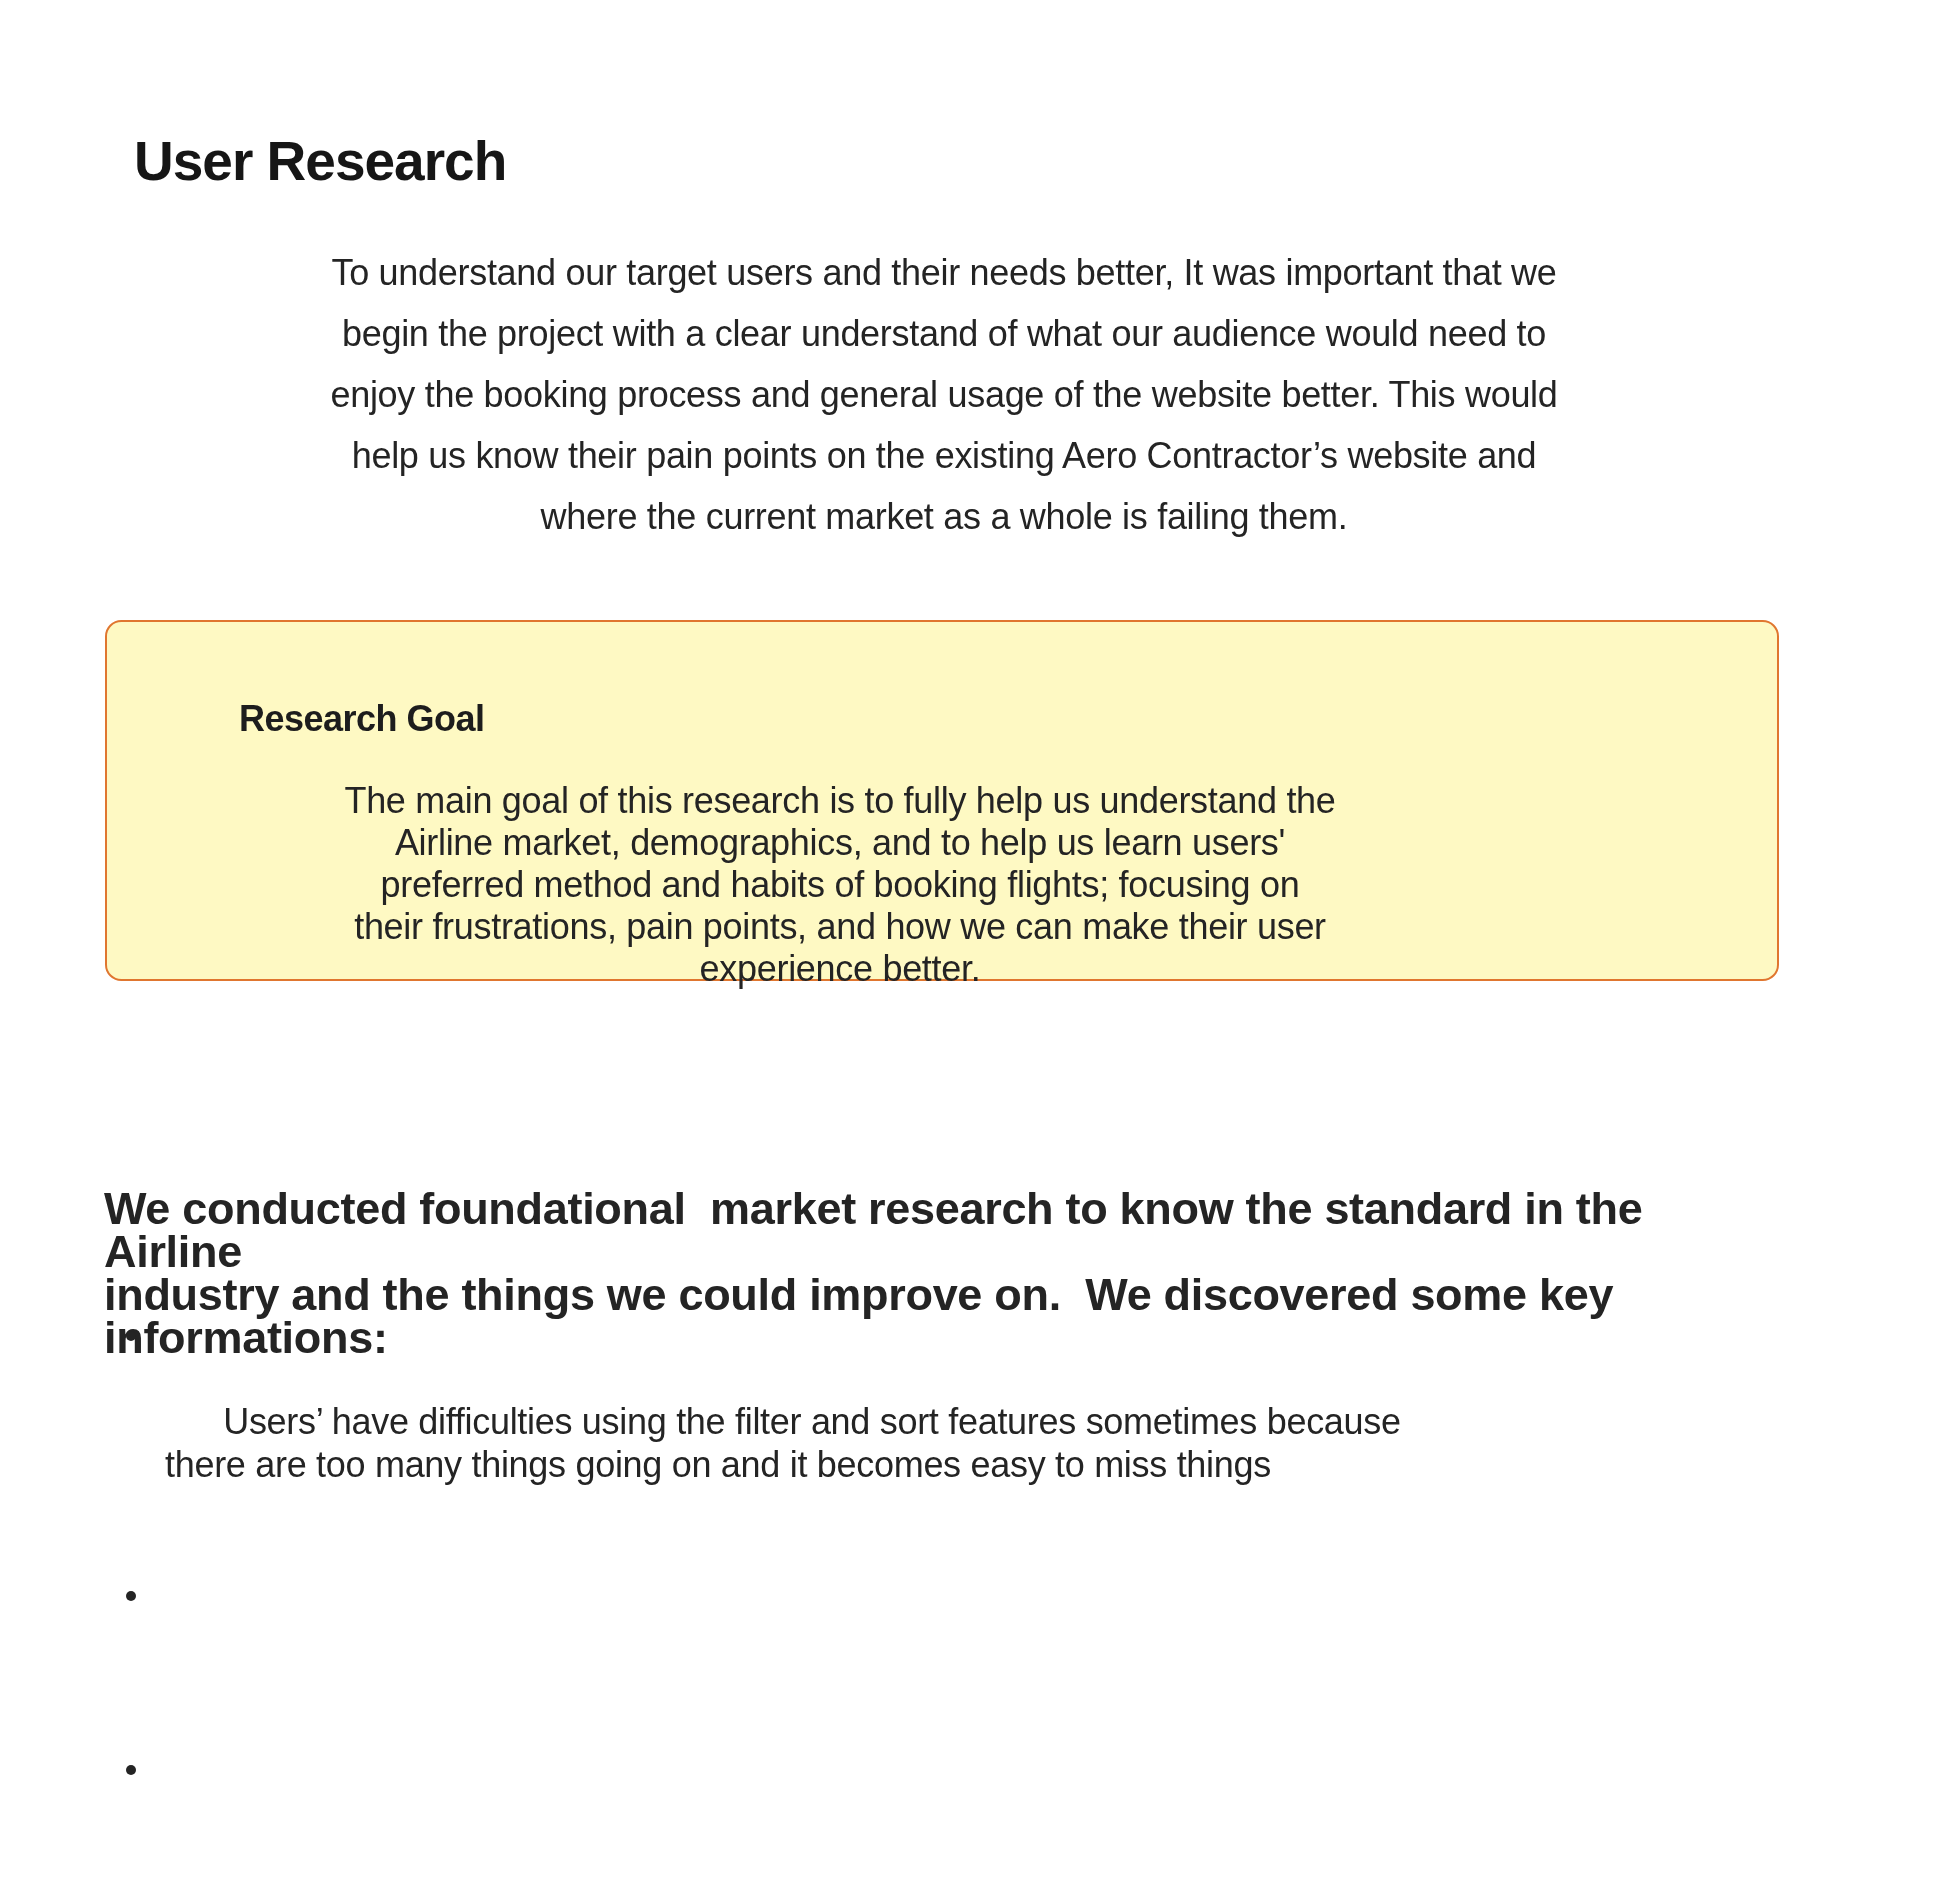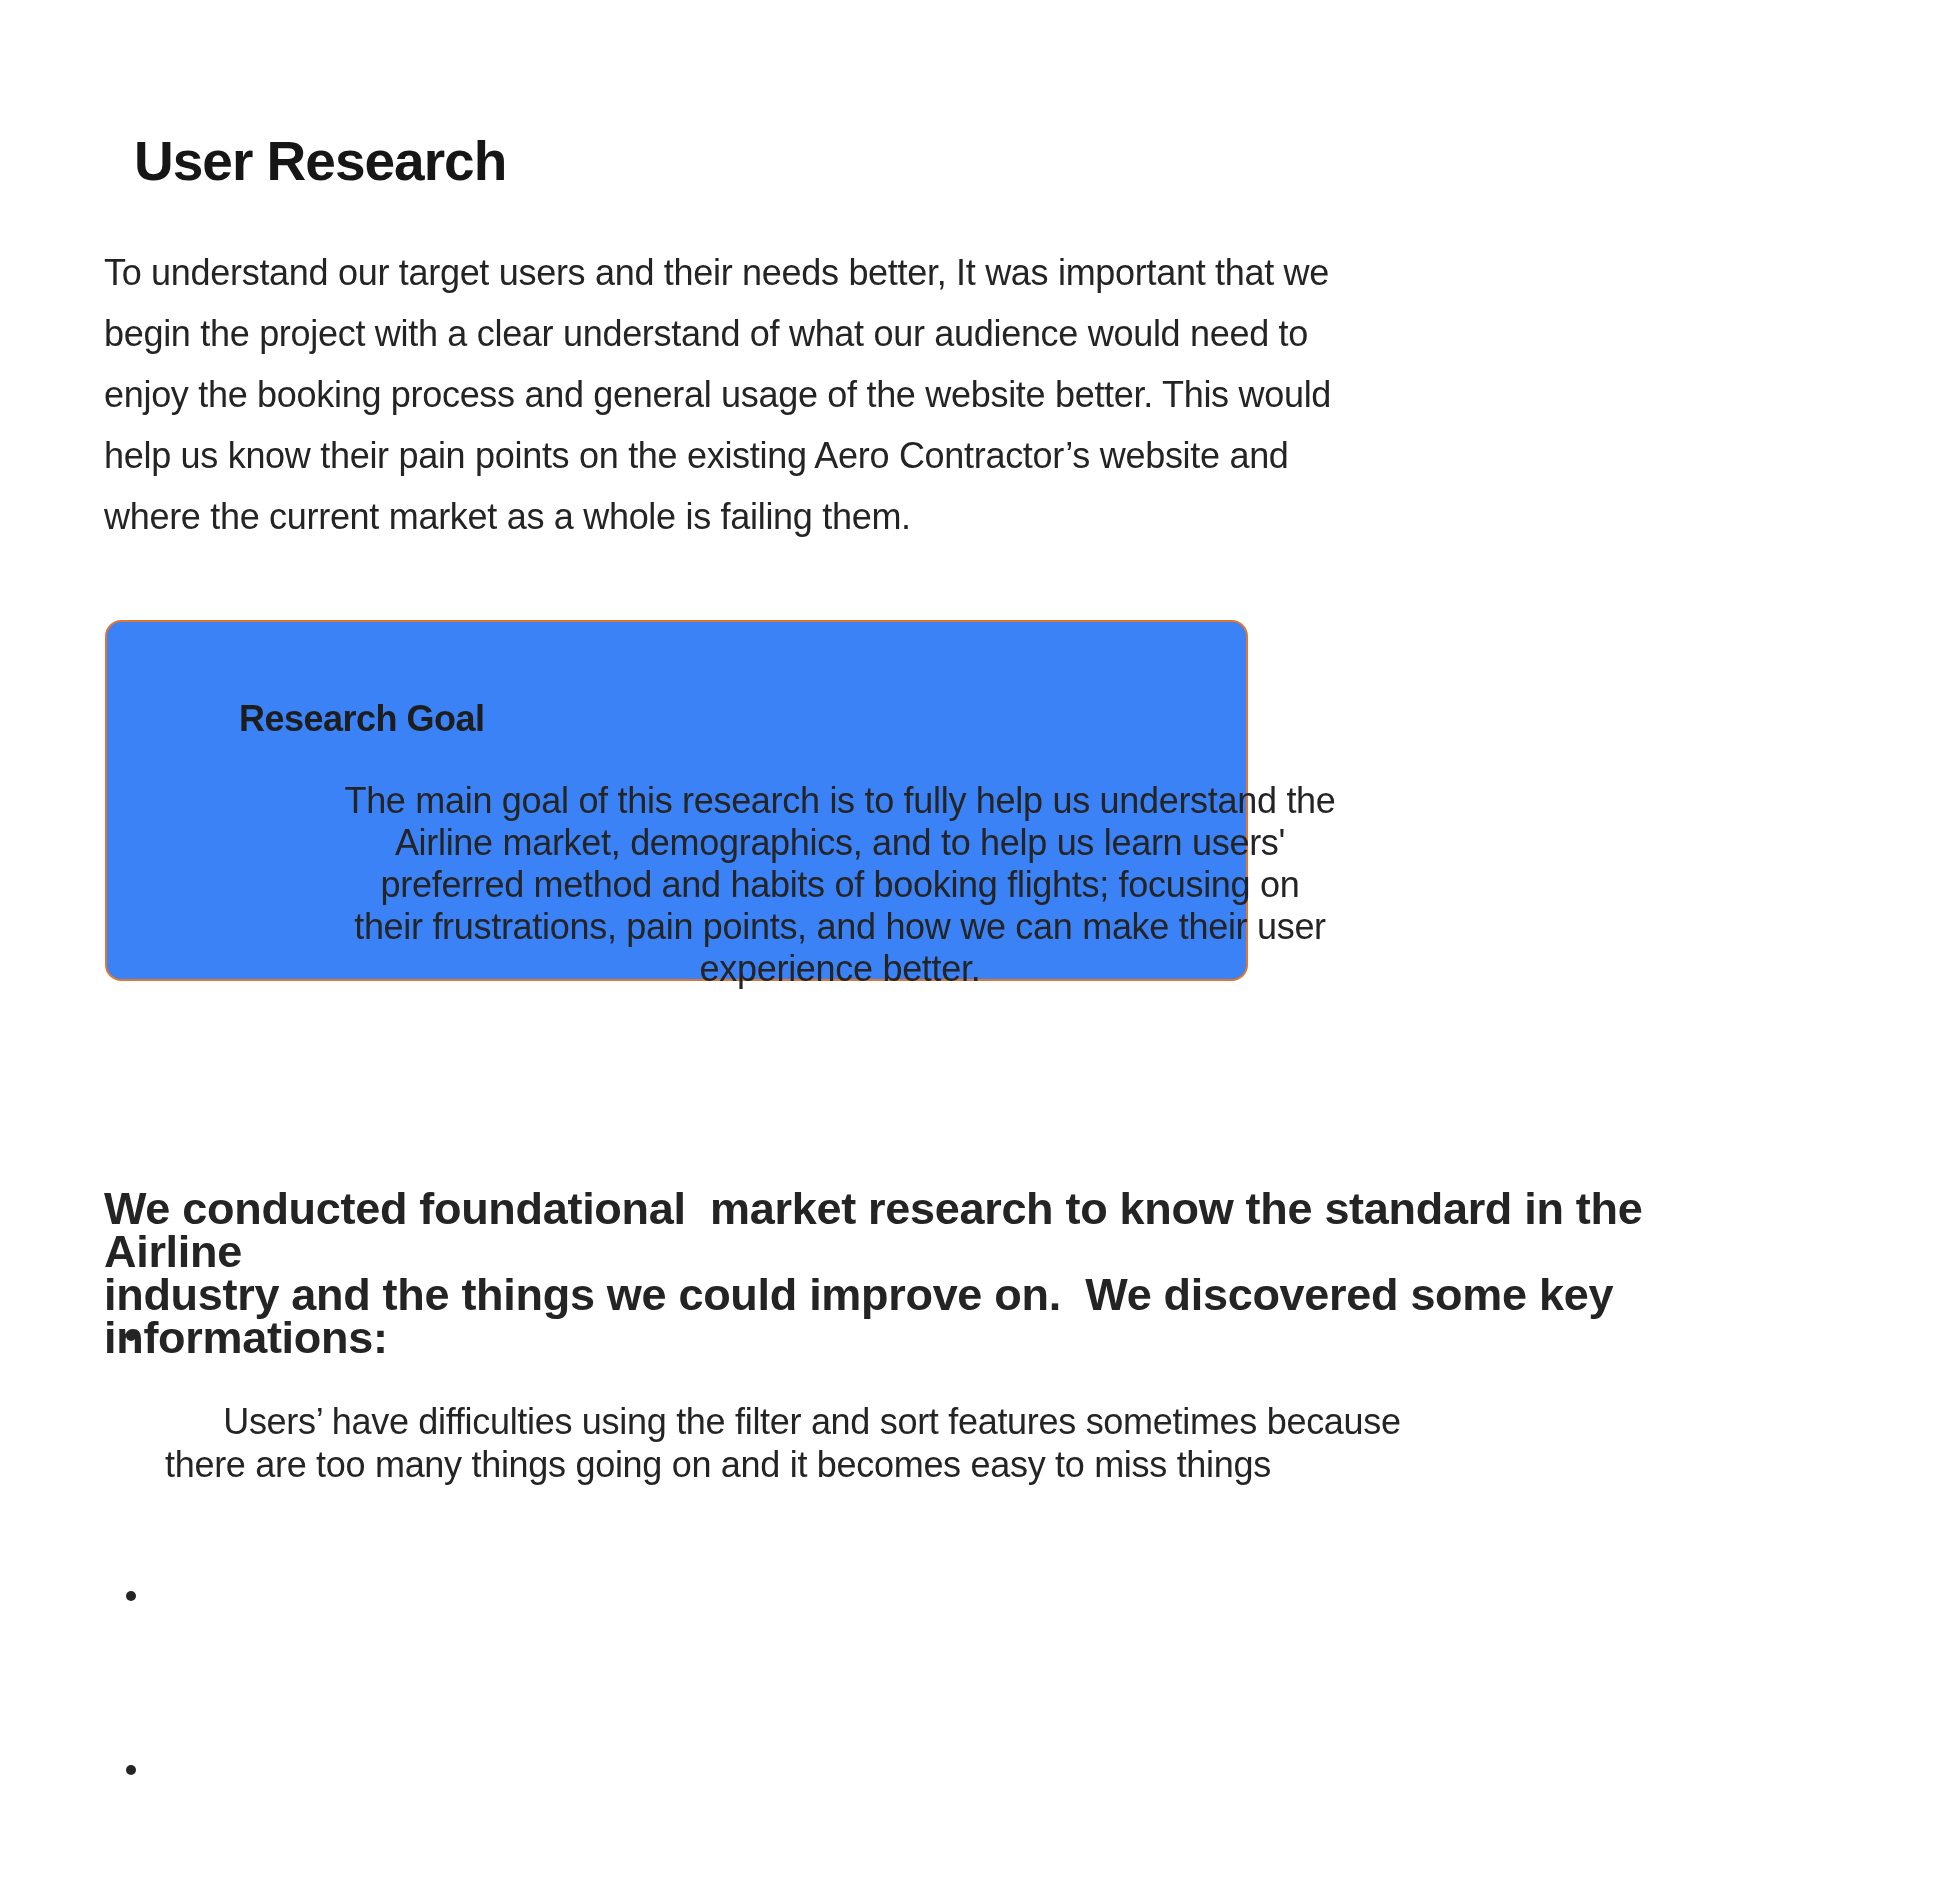--- a/index.html
+++ b/index.html
@@ -31,31 +31,32 @@
   .intro-paragraph {
     position: absolute;
     left: 104px;
     top: 206px;
     width: 1680px;
     font-size: 36px;
     line-height: 61px;
     font-weight: 400;
     letter-spacing: -0.3px;
     white-space: pre-wrap;
+    text-align: center;
   }
   .goal-box {
     position: absolute;
     left: 105px;
     top: 620px;
-    width: 1143px;
+    width: 1674px;
     height: 361px;
     box-sizing: border-box;
     border: 2px solid #E0762F;
     border-radius: 16.3px;
-    background: #3b82f6;
+    background: #fef9c3;
   }
   .goal-heading {
     position: absolute;
     left: 132px;
     top: 39px;
     font-size: 36px;
     line-height: 43px;
     font-weight: 700;
     letter-spacing: -0.5px;
     color: #1d1d1d;

